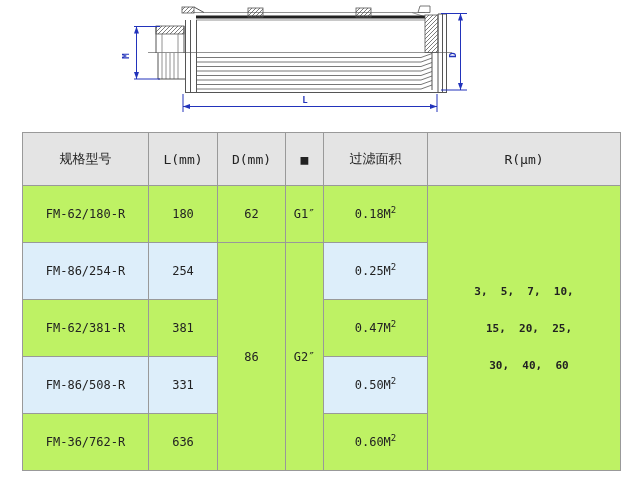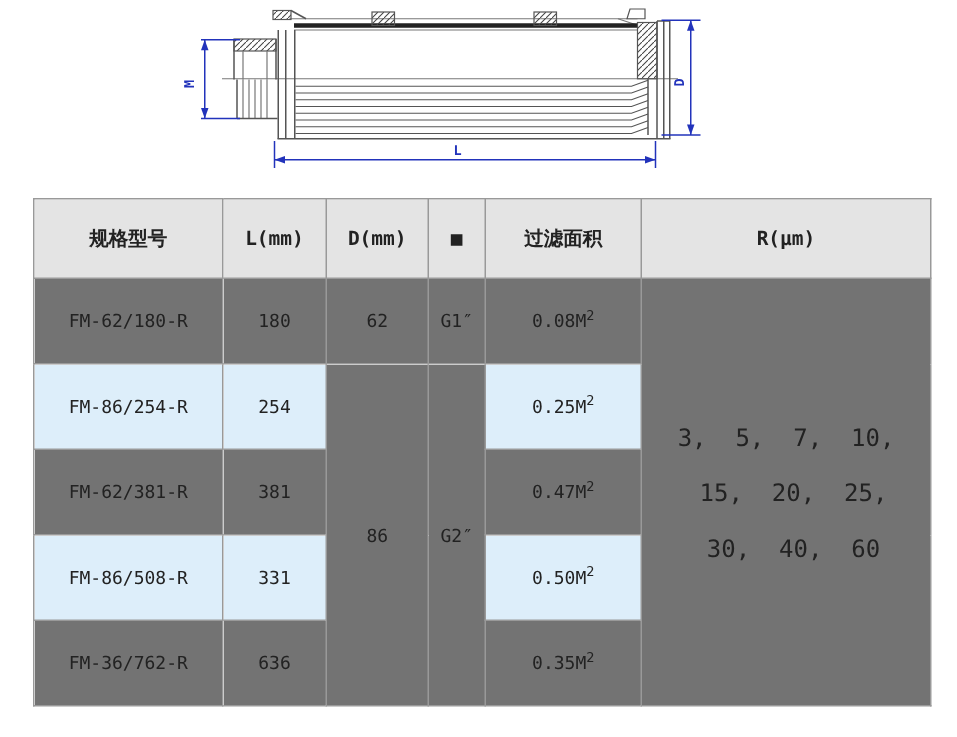--- a/index.html
+++ b/index.html
@@ -29,25 +29,25 @@
     border-collapse:collapse;table-layout:fixed;
     border:1px solid #888;
   }
   .spec th,.spec td{
     border:1px solid var(--border);
     text-align:center;vertical-align:middle;
     color:#222;overflow:hidden;
   }
   .spec thead tr{height:53px;}
   .spec tbody tr{height:57px;}
-  .spec th{background:var(--header-bg);font-weight:bold;font-size:13px;}
-  .spec td{font-size:12px;background:#737373;}
+  .spec th{background:var(--header-bg);font-weight:normal;font-size:13px;}
+  .spec td{font-size:12px;background:#bef264;}
   .spec td.alt{background:var(--row-alt-bg);}
   .spec sup{font-size:9px;line-height:0;}
-  .rline{white-space:pre;line-height:37px;font-size:16px;}
+  .rline{white-space:pre;line-height:37px;font-size:11px;font-weight:bold;}
   .rline.r1{padding-left:10px;}
   .rline.r2{padding-left:10px;}
 </style>
 </head>
 <body>
 
 <svg class="drawing" viewBox="0 0 638 128" xmlns="http://www.w3.org/2000/svg">
   <defs>
     <pattern id="hatch" width="4" height="4" patternUnits="userSpaceOnUse">
       <path d="M0,4 L4,0" stroke="#444" stroke-width="0.7"></path>
@@ -162,21 +162,21 @@
       <th>过滤面积</th>
       <th>R(μm)</th>
     </tr>
   </thead>
   <tbody>
     <tr>
       <td>FM-62/180-R</td>
       <td>180</td>
       <td>62</td>
       <td>G1″</td>
-      <td><span>0.08M</span><sup>2</sup></td>
+      <td><span>0.18M</span><sup>2</sup></td>
       <td rowspan="5">
         <div class="rline r0">3,  5,  7,  10,</div>
         <div class="rline r1">15,  20,  25,</div>
         <div class="rline r2">30,  40,  60</div>
       </td>
     </tr>
     <tr>
       <td class="alt">FM-86/254-R</td>
       <td class="alt">254</td>
       <td rowspan="4">86</td>
@@ -189,16 +189,16 @@
       <td><span>0.47M</span><sup>2</sup></td>
     </tr>
     <tr>
       <td class="alt">FM-86/508-R</td>
       <td class="alt">331</td>
       <td class="alt"><span>0.50M</span><sup>2</sup></td>
     </tr>
     <tr>
       <td>FM-36/762-R</td>
       <td>636</td>
-      <td><span>0.35M</span><sup>2</sup></td>
+      <td><span>0.60M</span><sup>2</sup></td>
     </tr>
   </tbody>
 </table>
 
 </body></html>

